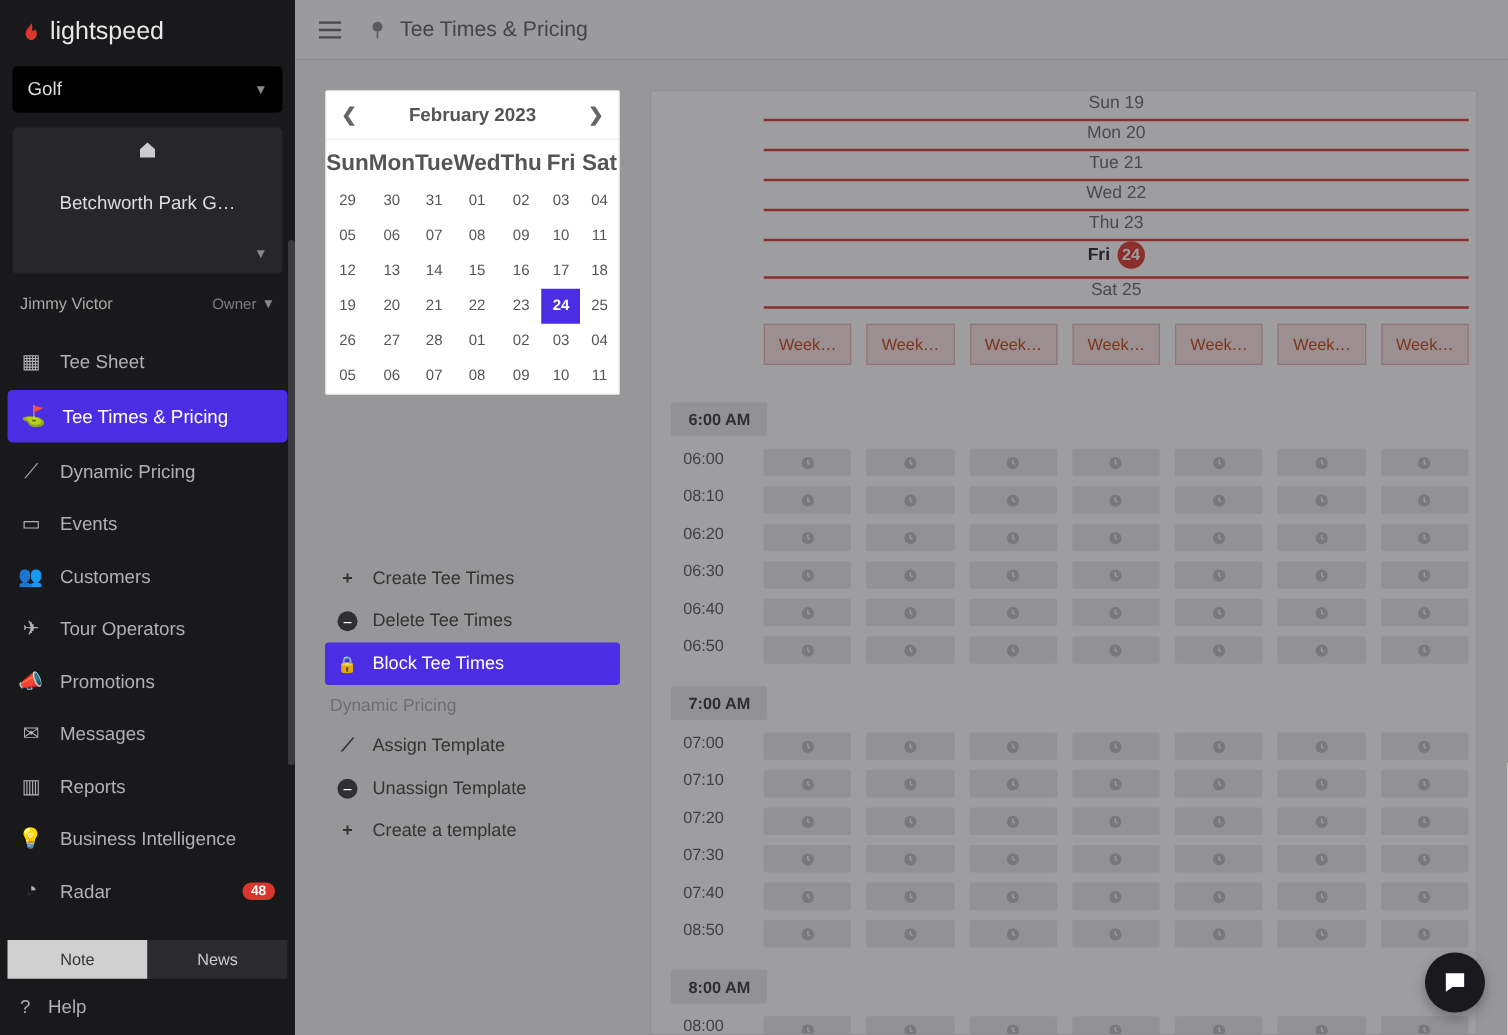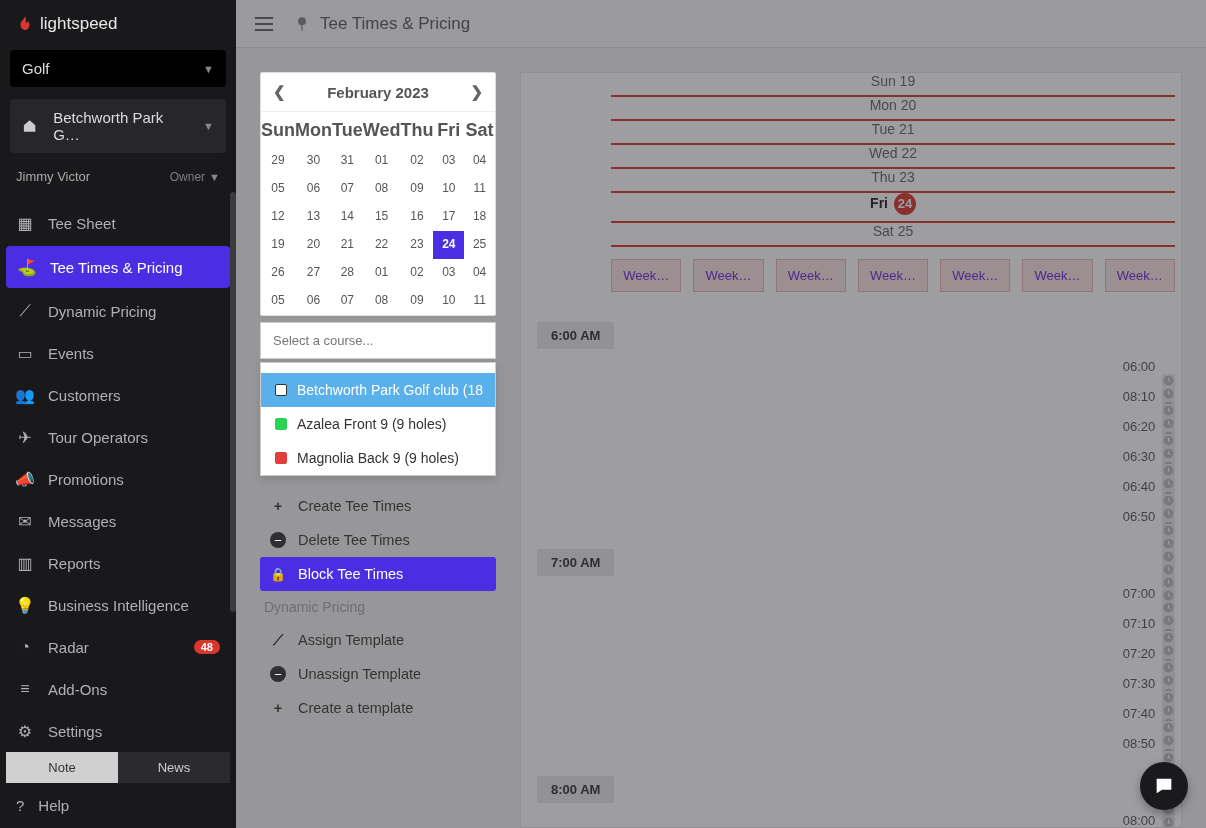--- a/index.html
+++ b/index.html
@@ -2,23 +2,23 @@
 <html><head>
 <meta charset="utf-8">
 <style>
 * { box-sizing: border-box; margin: 0; padding: 0; }
 body { font-family: -apple-system, BlinkMacSystemFont, 'Segoe UI', Arial, sans-serif; font-size: 14px; background: #f5f5f5; color: #333; overflow: hidden; width: 1206px; height: 828px; position: relative; }
 
 
 .sidebar { position: absolute; left: 0; top: 0; width: 236px; height: 828px; background: #19191c; color: #b0b0b5; display: flex; flex-direction: column; }
 .logo-row { padding: 14px 16px 10px 16px; display: flex; align-items: center; gap: 6px; }
 .logo-flame { width: 18px; height: 18px; }
-.logo-text { color: #e8e8e8; font-size: 17px; font-weight: 500; }
+.logo-text { color: #e8e8e8; font-size: 20px; font-weight: 500; }
 .sidebar-dropdown { margin: 6px 10px; background: #000000; border-radius: 4px; padding: 10px 12px; display: flex; align-items: center; justify-content: space-between; color: #ddd; cursor: pointer; font-size: 15px; }
-.sidebar-venue { margin: 6px 10px; background: #26262b; border-radius: 4px; padding: 10px 12px; display: flex; align-items: center; gap: 16px; color: #ddd; cursor: pointer; font-size: 15px; }
+.sidebar-venue { margin: 6px 10px; background: #26262b; border-radius: 4px; padding: 10px 12px; display: flex; align-items: center; gap: 26px; color: #ddd; cursor: pointer; font-size: 15px; flex-direction: column; }
 .sidebar-venue .caret { margin-left: auto; }
 .user-row { padding: 10px 16px 18px 16px; display: flex; align-items: center; justify-content: space-between; font-size: 13px; color: #aaa; }
 .user-role { font-size: 12px; color: #7d7d82; display: flex; align-items: center; gap: 4px; }
 .nav { flex: 1; overflow-y: auto; }
 .nav-item { padding: 12px 16px; display: flex; align-items: center; gap: 14px; color: #b0b0b5; cursor: pointer; font-size: 15px; }
 .nav-item.active { background: #4b2de3; color: #fff; margin: 2px 6px; border-radius: 4px; padding: 12px 12px;}
 .nav-item .icon { width: 18px; height: 18px; display: inline-flex; align-items: center; justify-content: center; font-size: 16px; }
 .nav-badge { margin-left: auto; background: #d9362d; color: #fff; font-size: 11px; border-radius: 10px; padding: 1px 7px; font-weight: 600;}
 .sidebar-bottom-tabs { display: flex; margin: 6px 6px 0 6px; }
 .sidebar-bottom-tabs .tab { flex: 1; text-align: center; padding: 8px 0; font-size: 13px; background: #2a2a2f; color: #ccc; cursor: pointer; }
@@ -65,25 +65,25 @@
 
 
 .schedule { flex: 1; background: #fff; border: 1px solid #e6e6e8; border-radius: 2px; margin-right: 24px; display: flex; flex-direction: column; overflow: hidden; position: relative; }
 .schedule-title { text-align: center; padding: 20px 0 30px 0; font-size: 24px; color: #333; }
 .schedule-title .bold { font-weight: 700; }
 .day-header-row { display: flex; padding-left: 84px; flex-direction: column; }
 .day-col-head { flex: 1; text-align: center; font-size: 14px; color: #666; padding-bottom: 6px; border-bottom: 2px solid #d9362d; margin: 0 6px; }
 .day-col-head.today { font-weight: 700; color: #222; }
 .today-badge { display: inline-block; background: #d9362d; color: #fff; border-radius: 50%; width: 22px; height: 22px; line-height: 22px; margin-left: 2px; font-size: 13px; font-weight:600;}
 .week-label-row { display: flex; padding-left: 84px; margin-top: 12px; }
-.week-cell { flex: 1; margin: 0 6px; background: #fae3e3; border: 1px solid #e7b5b5; color: #6d28d9; font-size: 13px; padding: 8px 6px; text-align: center; overflow: hidden; white-space: nowrap; text-overflow: ellipsis; }
+.week-cell { flex: 1; margin: 0 6px; background: #fae3e3; border: 1px solid #e7b5b5; color: #c2410c; font-size: 13px; padding: 8px 6px; text-align: center; overflow: hidden; white-space: nowrap; text-overflow: ellipsis; }
 .schedule-body { flex: 1; overflow-y: auto; padding-left: 0; margin-top: 20px; }
 .hour-block { }
 .hour-label { display: inline-block; background: #e9e9eb; padding: 6px 14px; font-weight: 700; font-size: 13px; margin: 10px 0 10px 16px; border-radius: 2px;}
-.time-row { display: flex; align-items: flex-end; height: 30px; flex-direction: column; }
+.time-row { display: flex; align-items: flex-start; height: 30px; }
 .time-label { width: 84px; text-align: center; font-size: 13px; color: #555; }
 .slot { flex: 1; margin: 0 6px; height: 22px; background: #e9e9eb; border-radius: 2px; display: flex; align-items: center; justify-content: center; color: #bcbcc0;}
 .clock-icon { width: 13px; height: 13px; }
 
 
 .dim-overlay { position: absolute; inset: 0; background: rgba(40,40,45,0.45); pointer-events: none; }
 
 
 .chat-bubble { position: absolute; right: 18px; bottom: 18px; width: 48px; height: 48px; border-radius: 50%; background: #1a1a1e; display: flex; align-items: center; justify-content: center; color: #fff; box-shadow: 0 4px 10px rgba(0,0,0,.3); cursor: pointer; z-index: 200;}
 
@@ -254,38 +254,20 @@
             <div class="day">05</div>
             <div class="day">06</div>
             <div class="day">07</div>
             <div class="day">08</div>
             <div class="day">09</div>
             <div class="day">10</div>
             <div class="day">11</div>
           </div>
       </div>
 
-      <div class="leftpanel-dropdown-open">
-        <input class="course-search" placeholder="Select a course..." style="">
-        <div class="course-popup" id="course-popup">
-            <div style="height: 10px;"></div>
-            <div class="opt highlight">
-              <span class="swatch outline"></span>
-              <span>Betchworth Park Golf club (18</span>
-            </div>
-            <div class="opt">
-              <span class="swatch green"></span>
-              <span>Azalea Front 9 (9 holes)</span>
-            </div>
-            <div class="opt">
-              <span class="swatch red"></span>
-              <span>Magnolia Back 9 (9 holes)</span>
-            </div>
-          </div>
-      </div>
 
       <div class="actions-group" id="actions-group">
           <div class="action-item">
             <span class="ai-plus">+</span>
             <span>Create Tee Times</span>
           </div>
           <div class="action-item">
             <span class="ai-icon">−</span>
             <span>Delete Tee Times</span>
           </div>

